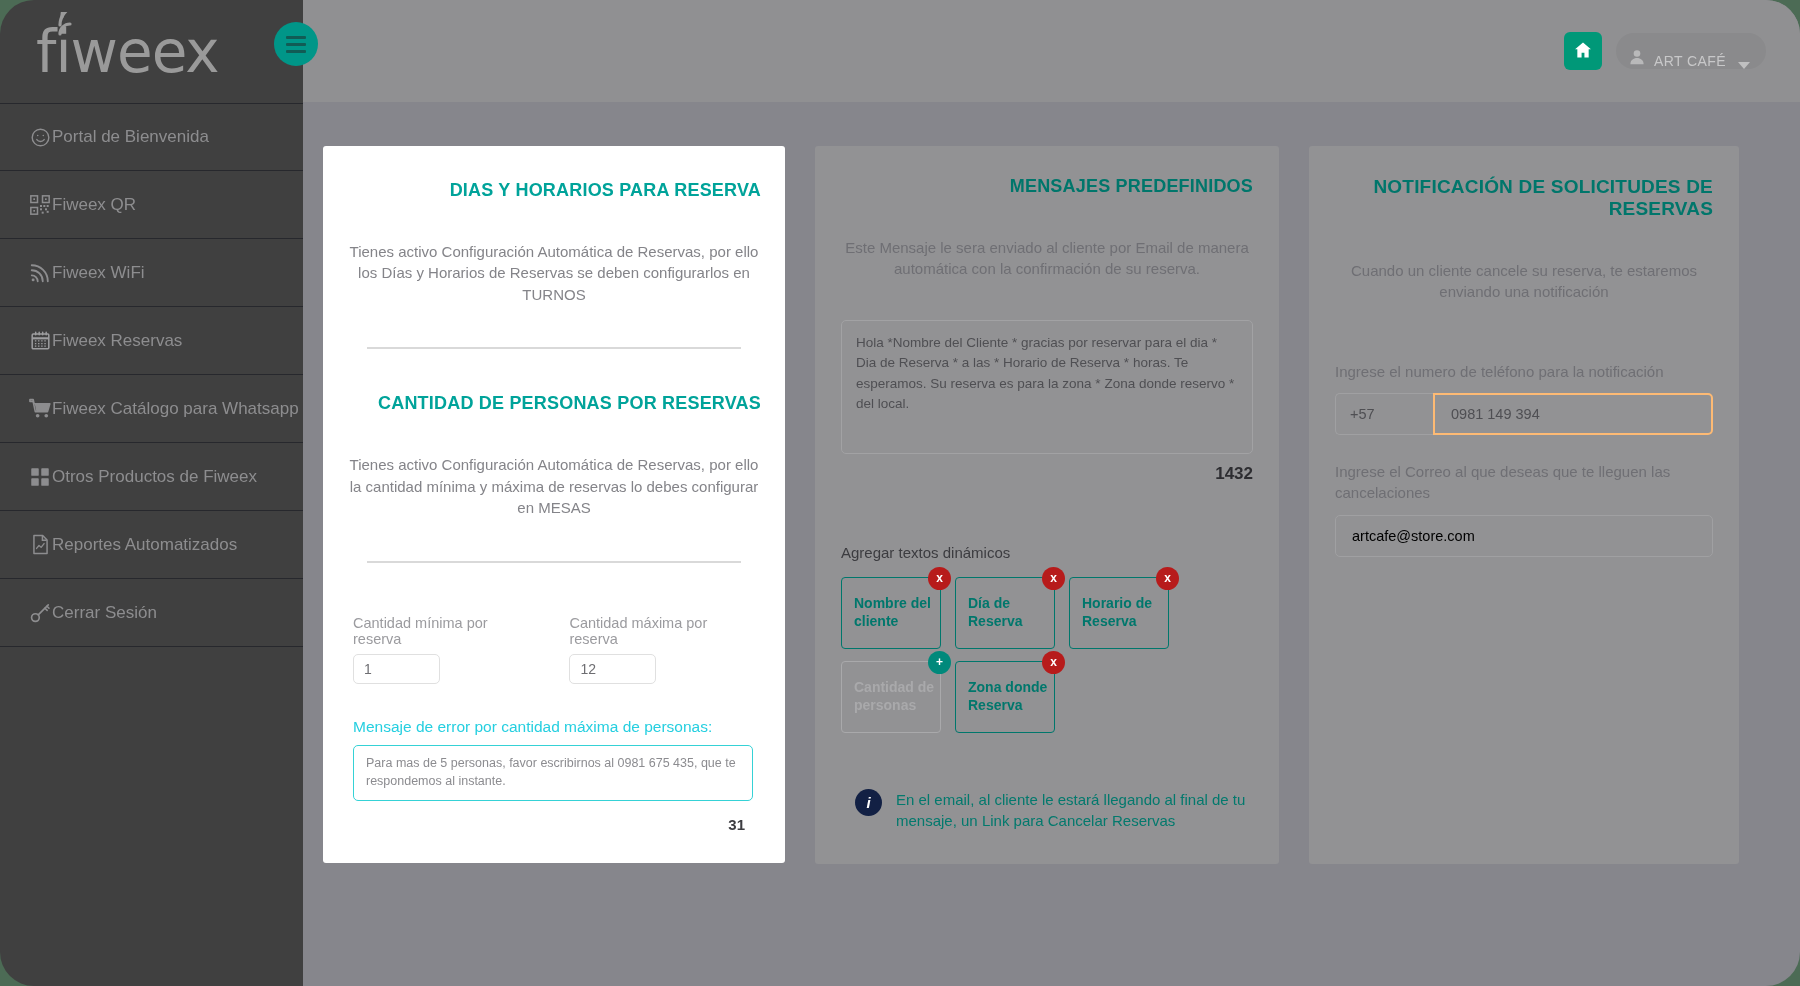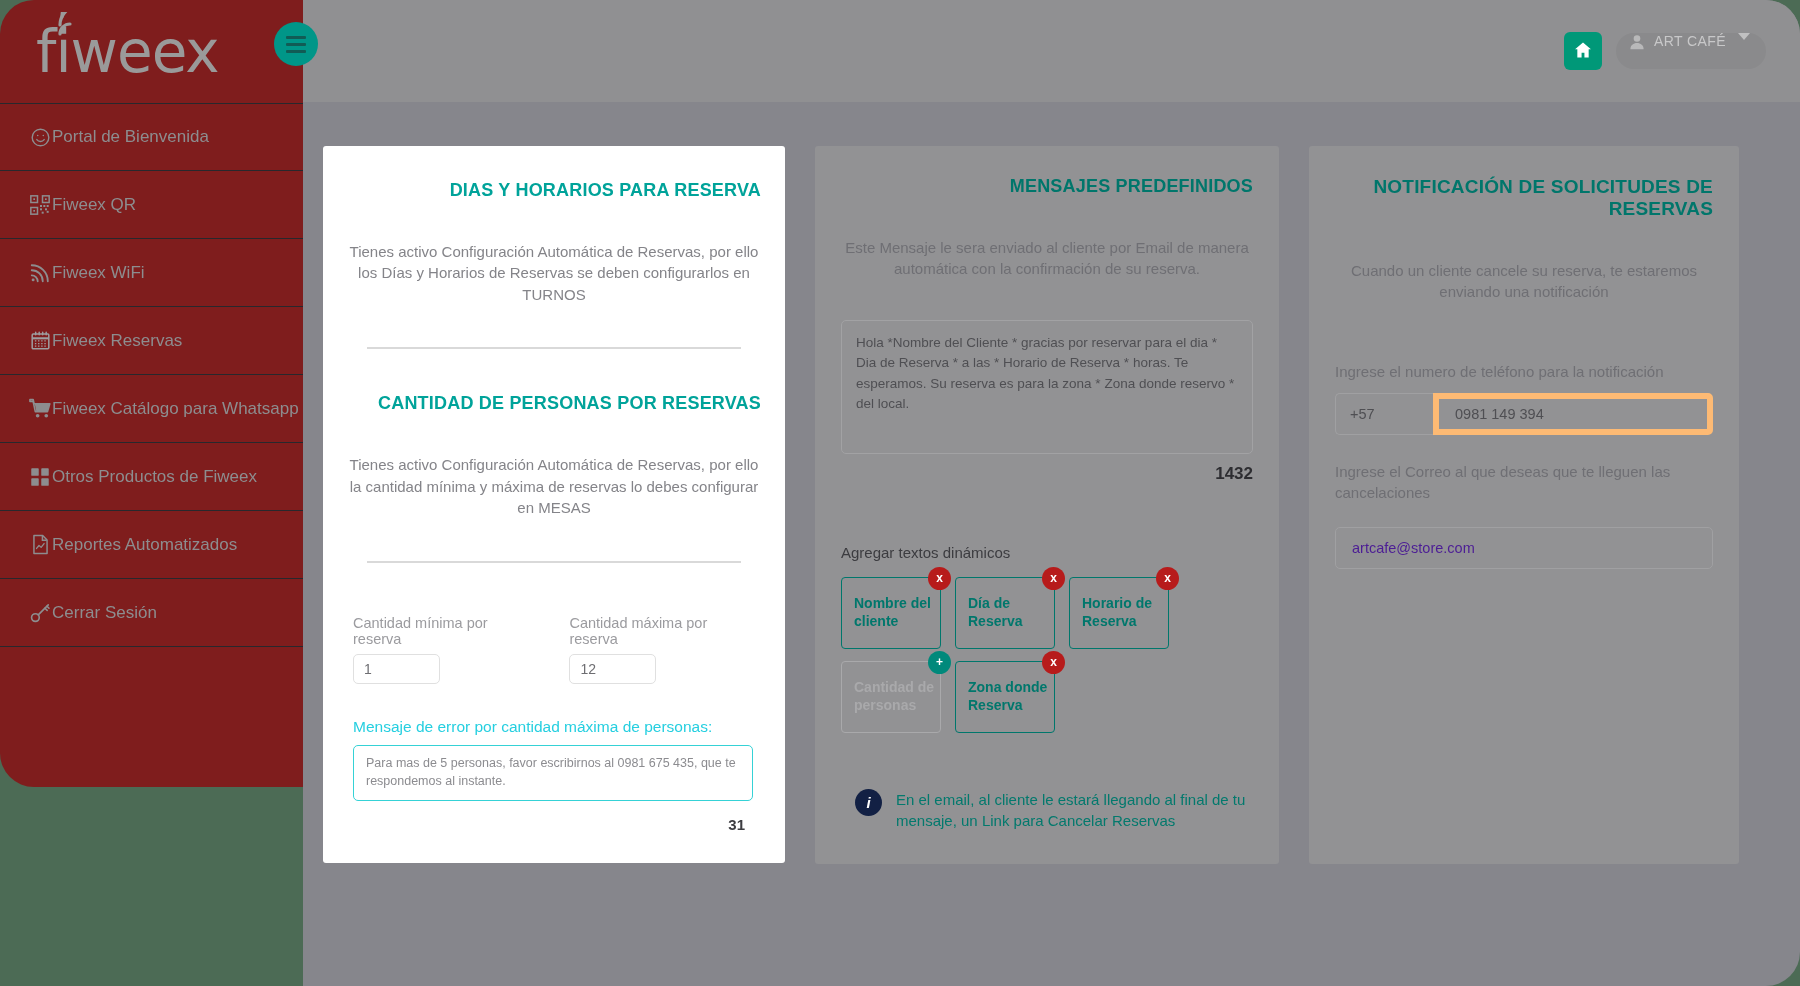--- a/index.html
+++ b/index.html
@@ -7,22 +7,22 @@
     width: 1800px; height: 986px;
     overflow: hidden;
     font-family: "Liberation Sans", sans-serif;
     background: #4c6b55;
   }
   #app { position: relative; width: 1800px; height: 986px; background: #4c6b55; }
 
   
   #sidebar {
     position: absolute; left: 0; top: 0;
-    width: 303px; height: 787px;
-    background: #7f1d1d;
+    width: 303px; height: 986px;
+    background: #404040;
     border-radius: 34px 0 0 34px;
     overflow: hidden;
     z-index: 5;
   }
   #sidebar-logo {
     height: 103px;
     display: flex; align-items: center;
     padding-left: 36px;
   }
   .logo-wrap { position: relative; display: inline-block; }
@@ -74,21 +74,21 @@
   }
   #home-button {
     width: 38px; height: 38px; border-radius: 6px;
     background: #009878;
     display: flex; align-items: center; justify-content: center;
     border: none; cursor: pointer;
   }
   #user-chip {
     height: 36px; border-radius: 18px;
     background: #8a8a8c;
-    display: flex; align-items: flex-start; gap: 8px;
+    display: flex; align-items: flex-end; gap: 8px;
     padding: 0 16px 0 12px;
     color: #c8c8c9; font-size: 14px; letter-spacing: .4px;
     cursor: pointer; border: none;
   }
   .caret { width: 0; height: 0; border-left: 6px solid transparent; border-right: 6px solid transparent; border-top: 7px solid #c0c0c1; margin-left: 4px; }
 
   
   #cards {
     position: absolute; left: 0; top: 102px;
     width: 1497px;
@@ -181,28 +181,28 @@
 
   
   .field-label { color: #6f6f74; font-size: 15px; margin-top: 58px; line-height: 1.42; }
   .phone-row { display: flex; margin-top: 11px; }
   .phone-code {
     width: 98px; height: 42px; border: 1px solid #a0a0a2; border-radius: 5px 0 0 5px;
     border-right: none; background: transparent; color: #4f4f53; font-size: 14.5px;
     padding: 0 14px; font-family: "Liberation Sans", sans-serif;
   }
   .phone-num {
-    flex: 1; height: 42px; border: 6px solid #fdba74; border-radius: 0 5px 5px 0;
+    flex: 1; height: 42px; border: 2px solid #fdba74; border-radius: 0 5px 5px 0;
     background: transparent; color: #4f4f53; font-size: 14.5px; padding: 0 16px;
     font-family: "Liberation Sans", sans-serif;
   }
   .email-input {
-    margin-top: 23px; width: 100%; height: 42px;
+    margin-top: 11px; width: 100%; height: 42px;
     border: 1px solid #a0a0a2; border-radius: 5px; background: transparent;
-    color: #4c1d95; font-size: 14.5px; padding: 0 16px;
+    color: #000000; font-size: 14.5px; padding: 0 16px;
     font-family: "Liberation Sans", sans-serif;
   }
 </style>
 </head>
 <body>
 
 <div id="app">
 
   <nav id="sidebar">
     <div id="sidebar-logo">

